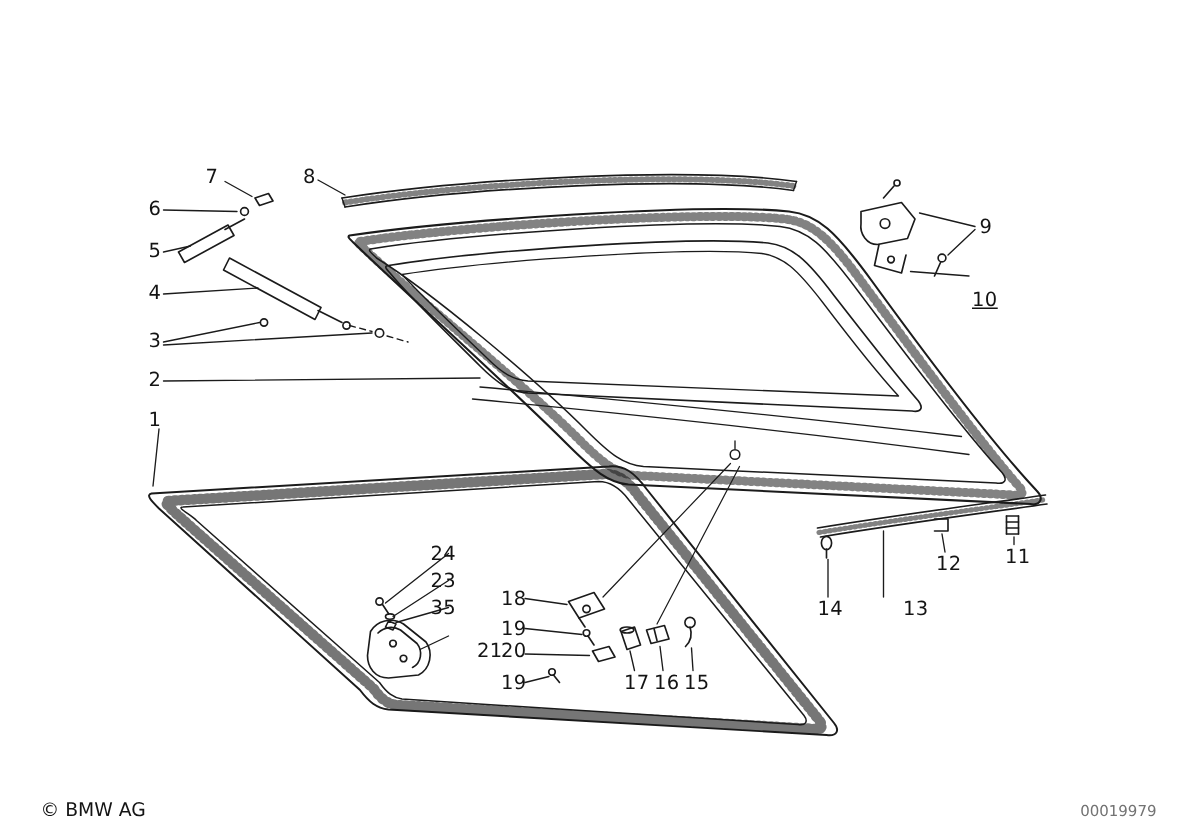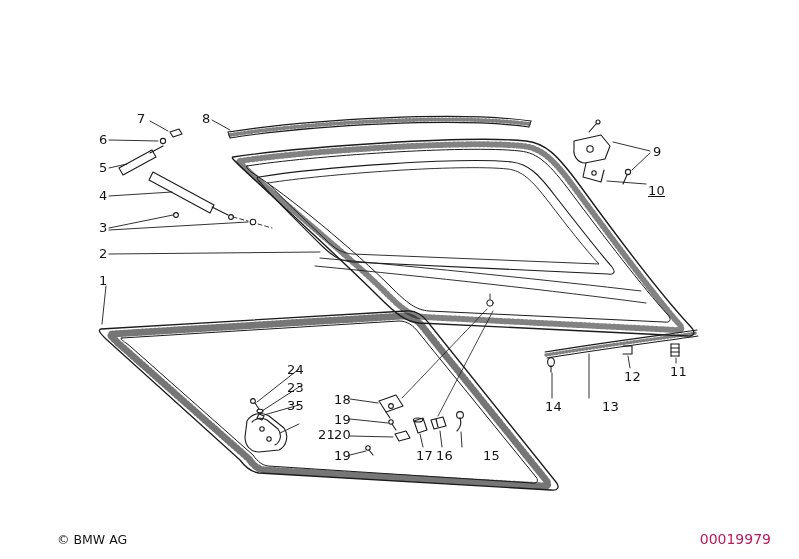--- a/index.html
+++ b/index.html
@@ -20,28 +20,27 @@
     color: #141414;
     letter-spacing: 0.3px;
     user-select: none;
   }
   .footer-left {
     position: absolute;
     left: 27px;
     bottom: 12px;
     font-size: 12.5px;
     color: #141414;
-    margin-left: 30px;
   }
   .footer-right {
     position: absolute;
     right: 28px;
     bottom: 12px;
-    font-size: 14px;
-    color: #be185d;
+    font-size: 10px;
+    color: #737373;
     margin-top: 40px;
   }
 </style>
 </head>
 <body>
 
 <div class="stage">
 
   <svg width="799" height="559" viewBox="0 0 799 559" aria-hidden="true">
     <g fill="none" stroke="#1b1b1b" stroke-linecap="round" stroke-linejoin="round">
@@ -167,33 +166,33 @@
 
   <span class="callout" style="left:137px; top:112px;">7</span>
   <span class="callout" style="left:99px;  top:133px;">6</span>
   <span class="callout" style="left:202px; top:112px;">8</span>
   <span class="callout" style="left:99px;  top:161px;">5</span>
   <span class="callout" style="left:99px;  top:189px;">4</span>
   <span class="callout" style="left:99px;  top:221px;">3</span>
   <span class="callout" style="left:99px;  top:247px;">2</span>
   <span class="callout" style="left:99px;  top:274px;">1</span>
   <span class="callout" style="left:653px; top:145px;">9</span>
-  <span class="callout" style="left:648px; top:184px;text-decoration:underline;">10</span>
+  <span class="callout" style="left:648px; top:194px;text-decoration:underline;">10</span>
   <span class="callout" style="left:670px; top:365px;">11</span>
   <span class="callout" style="left:624px; top:370px;">12</span>
   <span class="callout" style="left:545px; top:400px;">14</span>
   <span class="callout" style="left:582px; top:400px;margin-left:20px;">13</span>
   <span class="callout" style="left:287px; top:363px;">24</span>
   <span class="callout" style="left:287px; top:381px;">23</span>
   <span class="callout" style="left:287px; top:399px;">35</span>
   <span class="callout" style="left:287px; top:428px;margin-left:31px;">21</span>
   <span class="callout" style="left:334px; top:393px;">18</span>
   <span class="callout" style="left:334px; top:413px;">19</span>
   <span class="callout" style="left:334px; top:428px;">20</span>
   <span class="callout" style="left:334px; top:449px;">19</span>
   <span class="callout" style="left:416px; top:449px;">17</span>
   <span class="callout" style="left:436px; top:449px;text-align:right;">16</span>
-  <span class="callout" style="left:456px; top:449px;margin-left:27px;">15</span>
+  <span class="callout" style="left:456px; top:449px;">15</span>
 
   <span class="footer-left">© BMW AG</span>
   <span class="footer-right">00019979</span>
 
 </div>
 
 </body></html>

